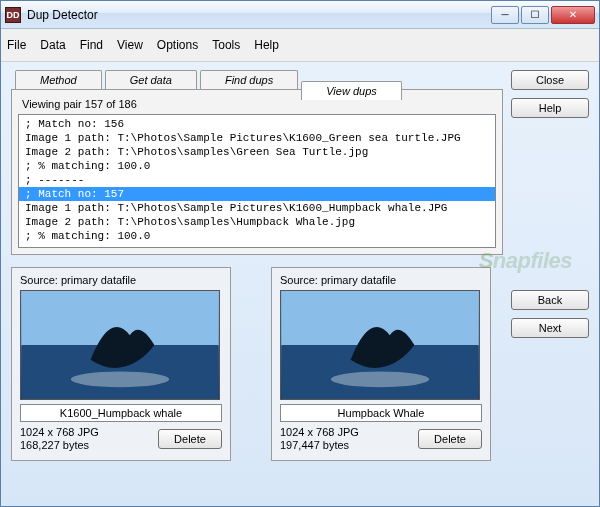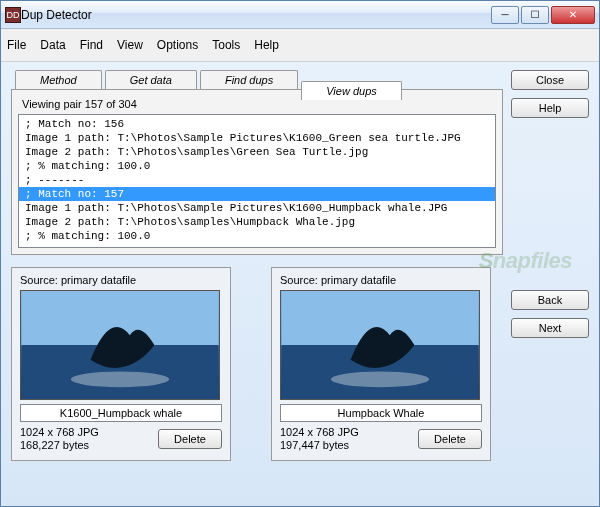--- a/index.html
+++ b/index.html
@@ -25,26 +25,27 @@
   background: linear-gradient(to bottom, #f8fbff 0%, #e1ecf9 45%, #cfdff3 46%, #d9e8f8 100%);
   display: flex;
   align-items: center;
   padding: 0 4px;
   border-bottom: 1px solid #a8bccf;
 }
 .titlebar .appicon {
   width: 16px; height: 16px;
   background: #7a2e2e;
   border: 1px solid #3a1515;
+  margin-right: 6px;
   display: inline-flex;
   align-items: center;
   justify-content: center;
   color: #fff;
   font-size: 9px;
-  font-weight: normal;
+  font-weight: bold;
 }
 .titlebar .title { color: #000; font-size: 12px; }
 .titlebar .spacer { flex: 1; }
 .winbtn {
   width: 28px; height: 18px;
   margin-left: 2px;
   border: 1px solid #6b8cb0;
   border-radius: 2px;
   background: linear-gradient(to bottom, #f1f6fc, #d3e3f5);
   display: flex; align-items: center; justify-content: center;
@@ -199,21 +200,21 @@
     <div class="leftarea">
 
       <div class="tabs">
         <div class="tab">Method</div>
         <div class="tab">Get data</div>
         <div class="tab">Find dups</div>
         <div class="tab active">View dups</div>
       </div>
 
       <div class="panel">
-        <div class="panel-label">Viewing pair 157 of 304</div>
+        <div class="panel-label">Viewing pair 157 of 186</div>
         <div class="listbox">
           <div class="row">; Match no: 156</div>
           <div class="row">Image 1 path: T:\Photos\Sample Pictures\K1600_Green sea turtle.JPG</div>
           <div class="row">Image 2 path: T:\Photos\samples\Green Sea Turtle.jpg</div>
           <div class="row">; % matching: 100.0</div>
           <div class="row">; -------</div>
           <div class="row sel">; Match no: 157</div>
           <div class="row">Image 1 path: T:\Photos\Sample Pictures\K1600_Humpback whale.JPG</div>
           <div class="row">Image 2 path: T:\Photos\samples\Humpback Whale.jpg</div>
           <div class="row">; % matching: 100.0</div>

